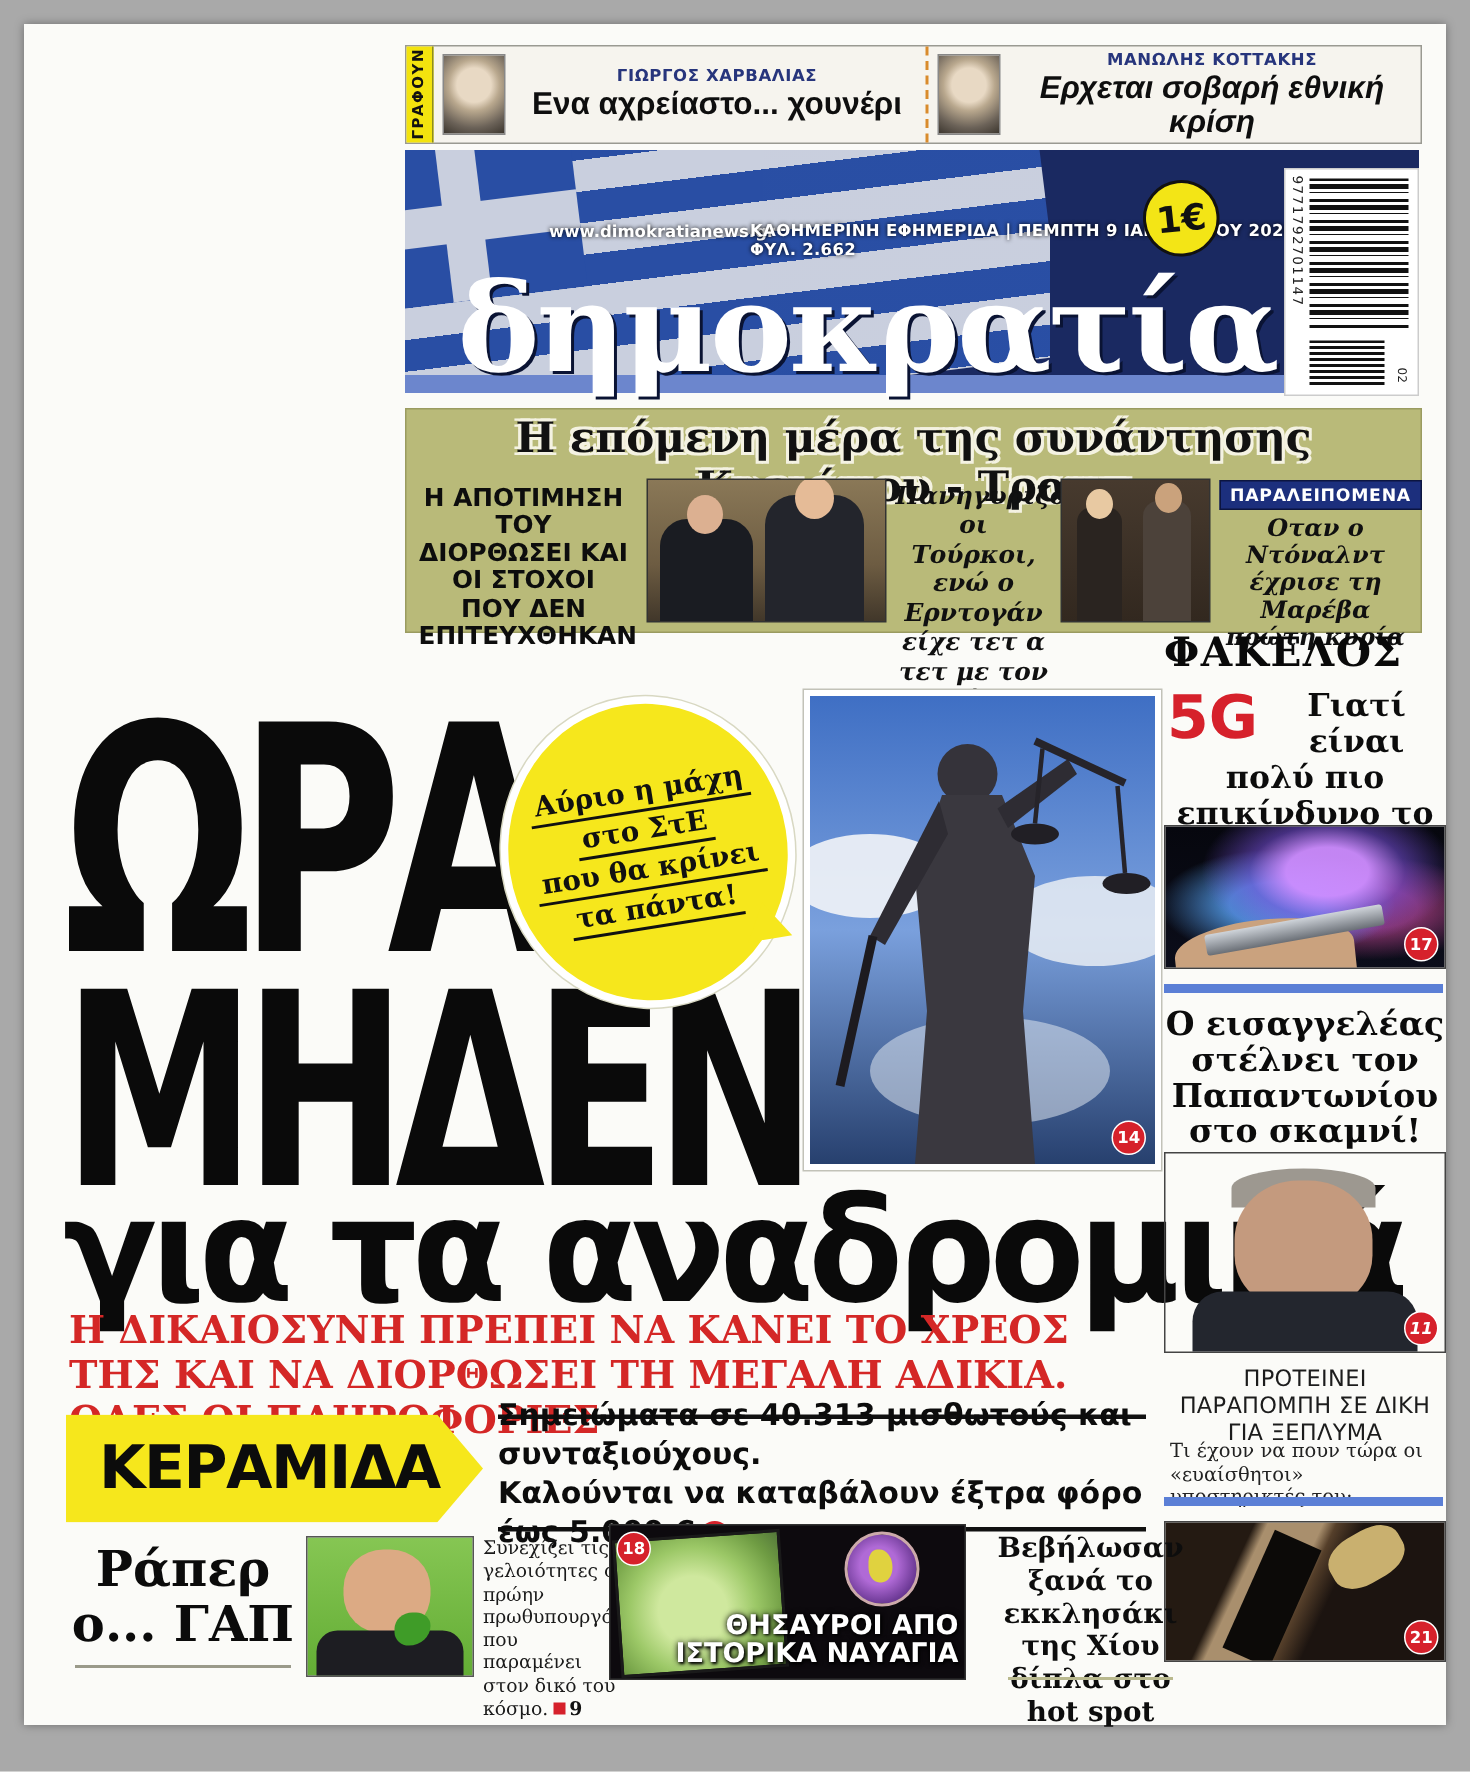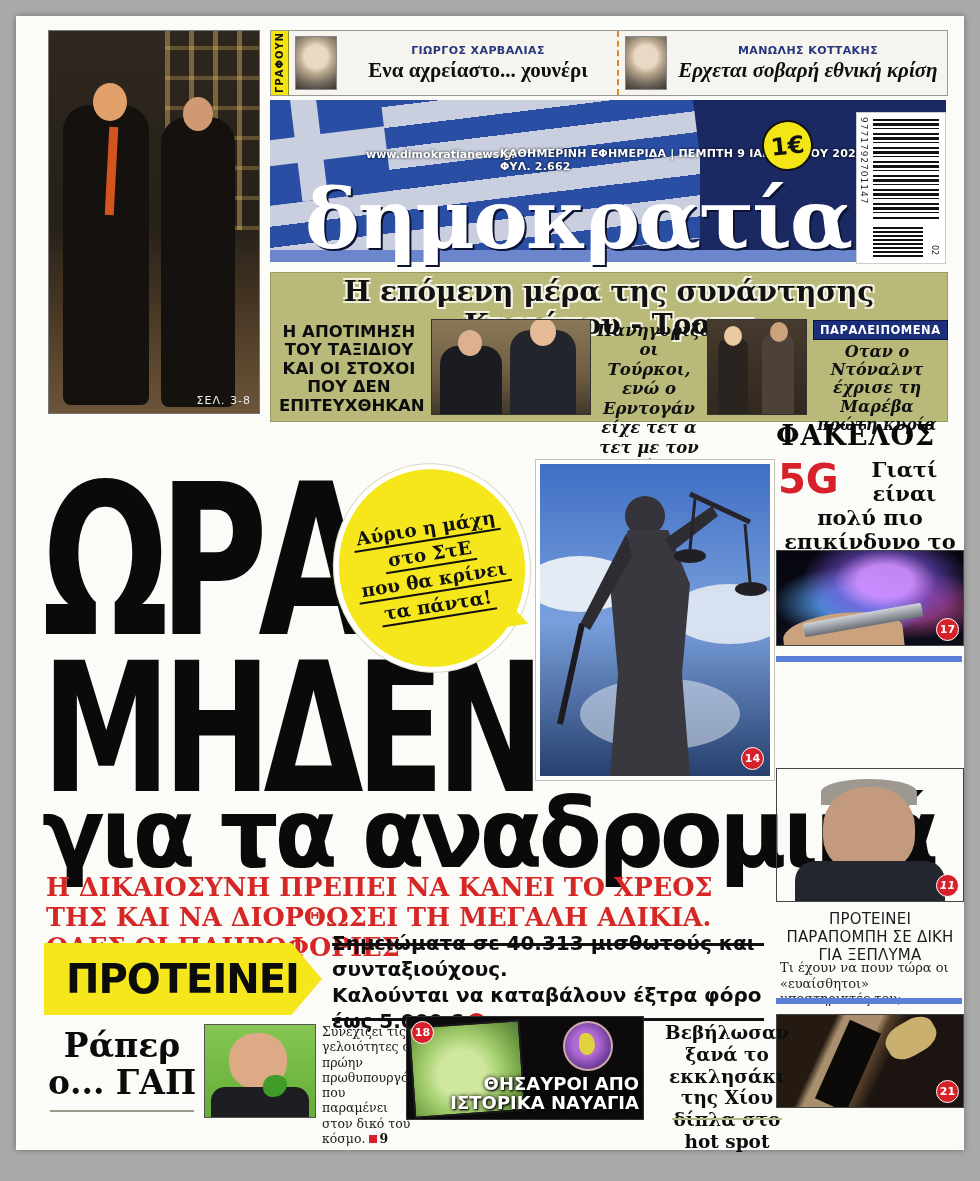--- a/index.html
+++ b/index.html
@@ -7,21 +7,21 @@
     width:980px;height:1181px;
     background:#a9a9a9;
     font-family:"DejaVu Sans","Liberation Sans",sans-serif;
     overflow:hidden;position:relative;
   }
   .page{
     position:absolute;left:16px;top:16px;width:948px;height:1134px;
     background:#fbfbf8;box-shadow:0 0 6px rgba(0,0,0,.35);
   }
   .abs{position:absolute;}
-  .serif{font-family:Liberation Serif, serif;}
+  .serif{font-family:Liberation Sans, sans-serif;}
 
   
   .lead-photo{left:32px;top:14px;width:210px;height:382px;overflow:hidden;
     background:linear-gradient(180deg,#30281f 0%,#262019 50%,#463623 72%,#5d4830 88%,#6b543a 100%);
     border:1px solid #777;}
   .lead-photo .window{position:absolute;left:55%;top:0;width:45%;height:52%;
     background:repeating-linear-gradient(90deg,rgba(214,178,92,.45) 0 5px,rgba(40,32,22,.1) 5px 24px),
                repeating-linear-gradient(0deg,rgba(214,178,92,.35) 0 4px,rgba(40,32,22,.05) 4px 30px);}
   .sil{position:absolute;background:#14110e;border-radius:26px 26px 8px 8px;}
   .sil.a{left:14px;top:74px;width:86px;height:300px;}
@@ -195,29 +195,20 @@
   .chios-rule{left:656px;top:1102px;width:110px;height:2px;background:#b9b98e;}
 
   
   .sky{width:100%;height:100%;display:block;}
 </style>
 </head>
 <body>
 
 <div class="page">
 
-  <div class="abs lead-photo">
-    <div class="window"></div>
-    <div class="sil a"></div>
-    <div class="sil b"></div>
-    <div class="face-dot f1"></div>
-    <div class="face-dot f2"></div>
-    <div class="tie"></div>
-    <span class="lead-caption">ΣΕΛ. 3-8</span>
-  </div>
 
   <div class="abs colstrip">
     <div class="graf-tab">
       <span>ΓΡΑΦΟΥΝ</span>
     </div>
     <div class="col-item">
       <div class="col-avatar"></div>
       <div class="col-txt">
         <div class="col-name">ΓΙΩΡΓΟΣ ΧΑΡΒΑΛΙΑΣ</div>
         <div class="col-head serif">Ενα αχρείαστο... χουνέρι</div>
@@ -245,21 +236,21 @@
     <div class="barcode">
       <span class="num">9771792701147</span>
       <div class="bars"></div>
       <div class="bars2"></div>
       <span class="iss">02</span>
     </div>
   </div>
 
   <div class="abs banner">
     <div class="banner-head">Η επόμενη μέρα της συνάντησης Κυριάκου - Τραμπ</div>
-    <div class="banner-deck">Η ΑΠΟΤΙΜΗΣΗ ΤΟΥ ΤΑΞΙΔΙΟΥ ΚΑΙ ΟΙ ΣΤΟΧΟΙ ΠΟΥ ΔΕΝ ΕΠΙΤΕΥΧΘΗΚΑΝ</div>
+    <div class="banner-deck">Η ΑΠΟΤΙΜΗΣΗ ΤΟΥ ΔΙΟΡΘΩΣΕΙ ΚΑΙ ΟΙ ΣΤΟΧΟΙ ΠΟΥ ΔΕΝ ΕΠΙΤΕΥΧΘΗΚΑΝ</div>
     <div class="ph-pe">
       <div class="s1"></div>
         <div class="s2"></div>
       <div class="face-dot h1" style="position:absolute"></div>
         <div class="face-dot h2" style="position:absolute"></div>
     </div>
     <div class="banner-mid">Πανηγυρίζουν οι Τούρκοι, ενώ ο Ερντογάν είχε τετ α τετ με τον Πούτιν</div>
     <div class="ph-women">
       <div class="w1"></div>
         <div class="w2"></div>
@@ -317,38 +308,39 @@
     <div class="sb-s1">
       <span class="sb-5g">5G</span>
       <span>Γιατί είναι πολύ πιο επικίνδυνο το νέο δίκτυο!</span>
     </div>
     <div class="sb-photo sb-photo1">
       <div class="hand"></div>
       <div class="phone"></div>
       <span class="pgbadge" style="right:4px;bottom:4px;">17</span>
     </div>
     <div class="bluebar sb-div1"></div>
+    <div class="sb-h2">Ο εισαγγελέας στέλνει τον Παπαντωνίου στο σκαμνί!</div>
     <div class="sb-photo sb-photo2">
       <div class="hair"></div>
       <div class="face"></div>
       <div class="suit"></div>
       <span class="pgbadge" style="right:4px;bottom:4px;">11</span>
     </div>
     <div class="sb-deck">ΠΡΟΤΕΙΝΕΙ ΠΑΡΑΠΟΜΠΗ ΣΕ ΔΙΚΗ ΓΙΑ ΞΕΠΛΥΜΑ</div>
     <div class="sb-note">Τι έχουν να πουν τώρα οι «ευαίσθητοι» υποστηρικτές του;</div>
     <div class="bluebar sb-div2"></div>
     <div class="sb-photo sb-photo3">
       <div class="bar"></div>
       <div class="glove"></div>
       <span class="pgbadge" style="right:4px;bottom:4px;">21</span>
     </div>
   </div>
 
   <div class="abs keramida">
-    <div class="ker-label">ΠΡΟΤΕΙΝΕΙ</div>
+    <div class="ker-label">ΚΕΡΑΜΙΔΑ</div>
     <div class="ker-text">
       <span>Σημειώματα σε 40.313 μισθωτούς και συνταξιούχους.</span>
       <span>
         <span>Καλούνται να καταβάλουν έξτρα φόρο έως 5.000 €</span><span class="ker-badge">15</span>
       </span>
     </div>
   </div>
 
   <div class="abs gap-hl">Ράπερ ο... ΓΑΠ</div>
   <div class="abs gap-rule"></div>

